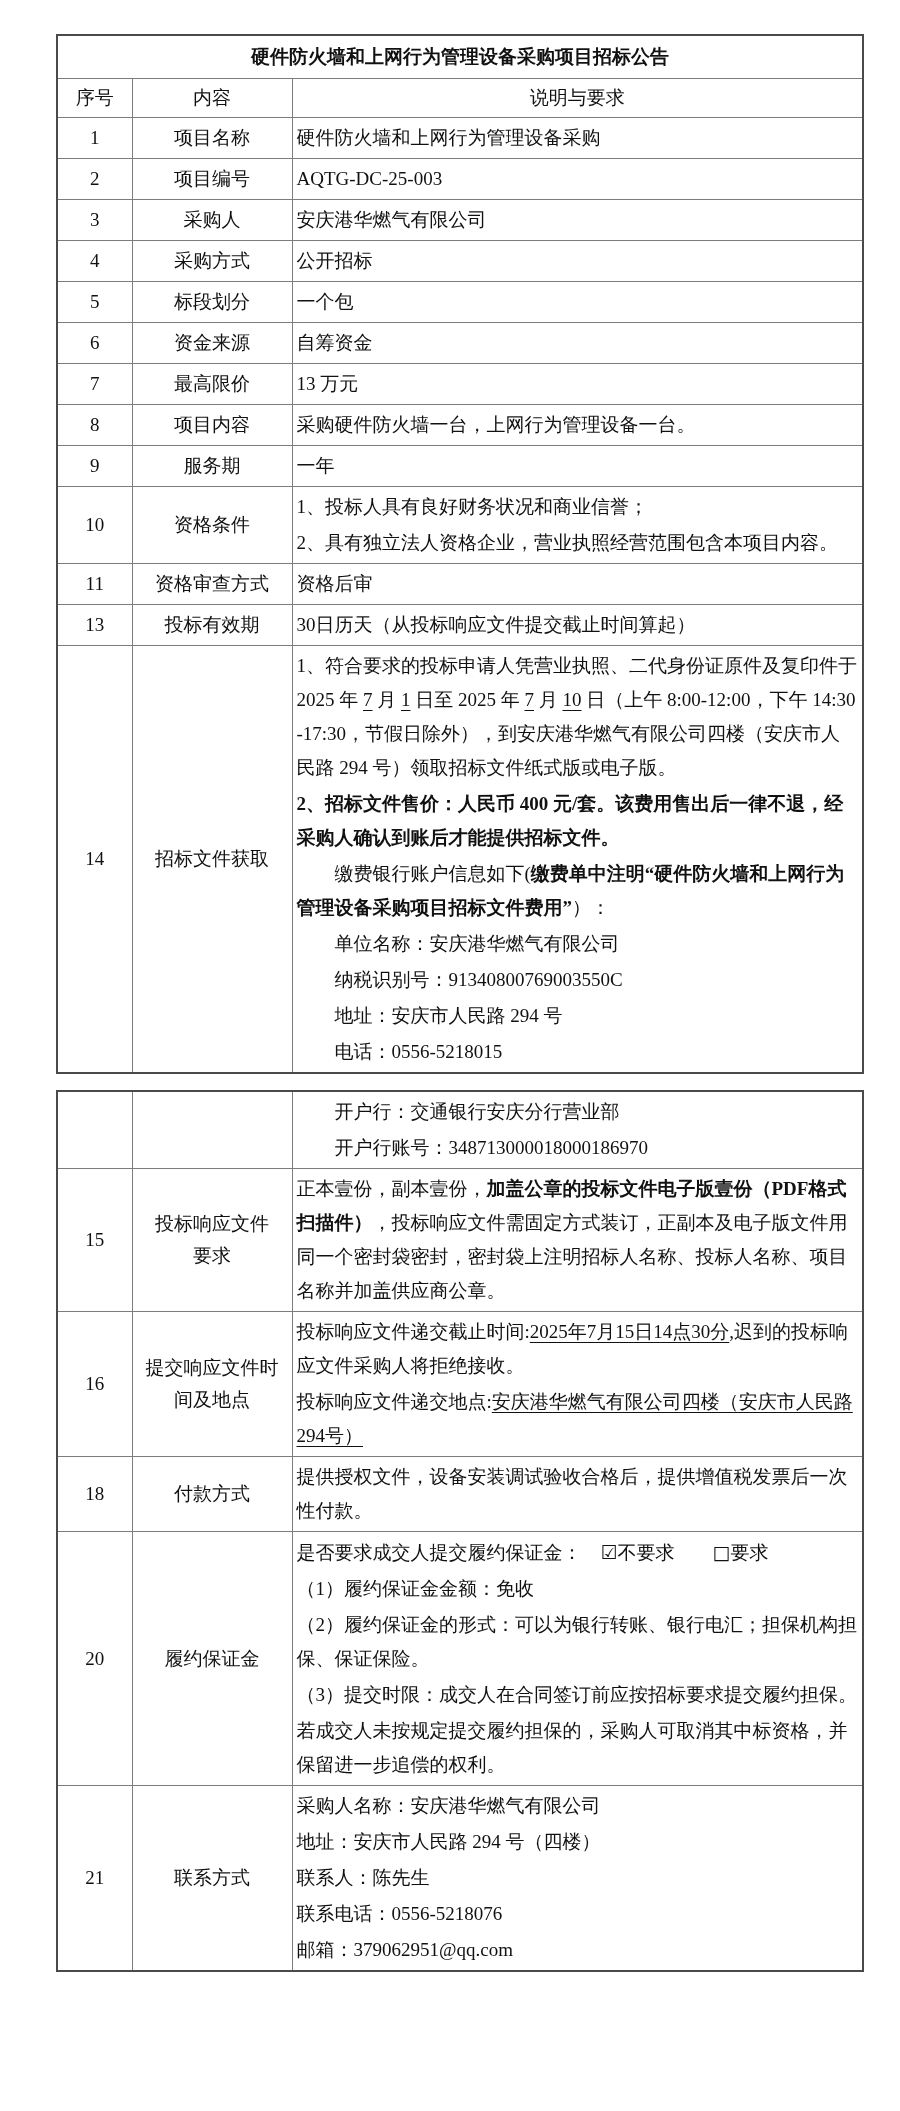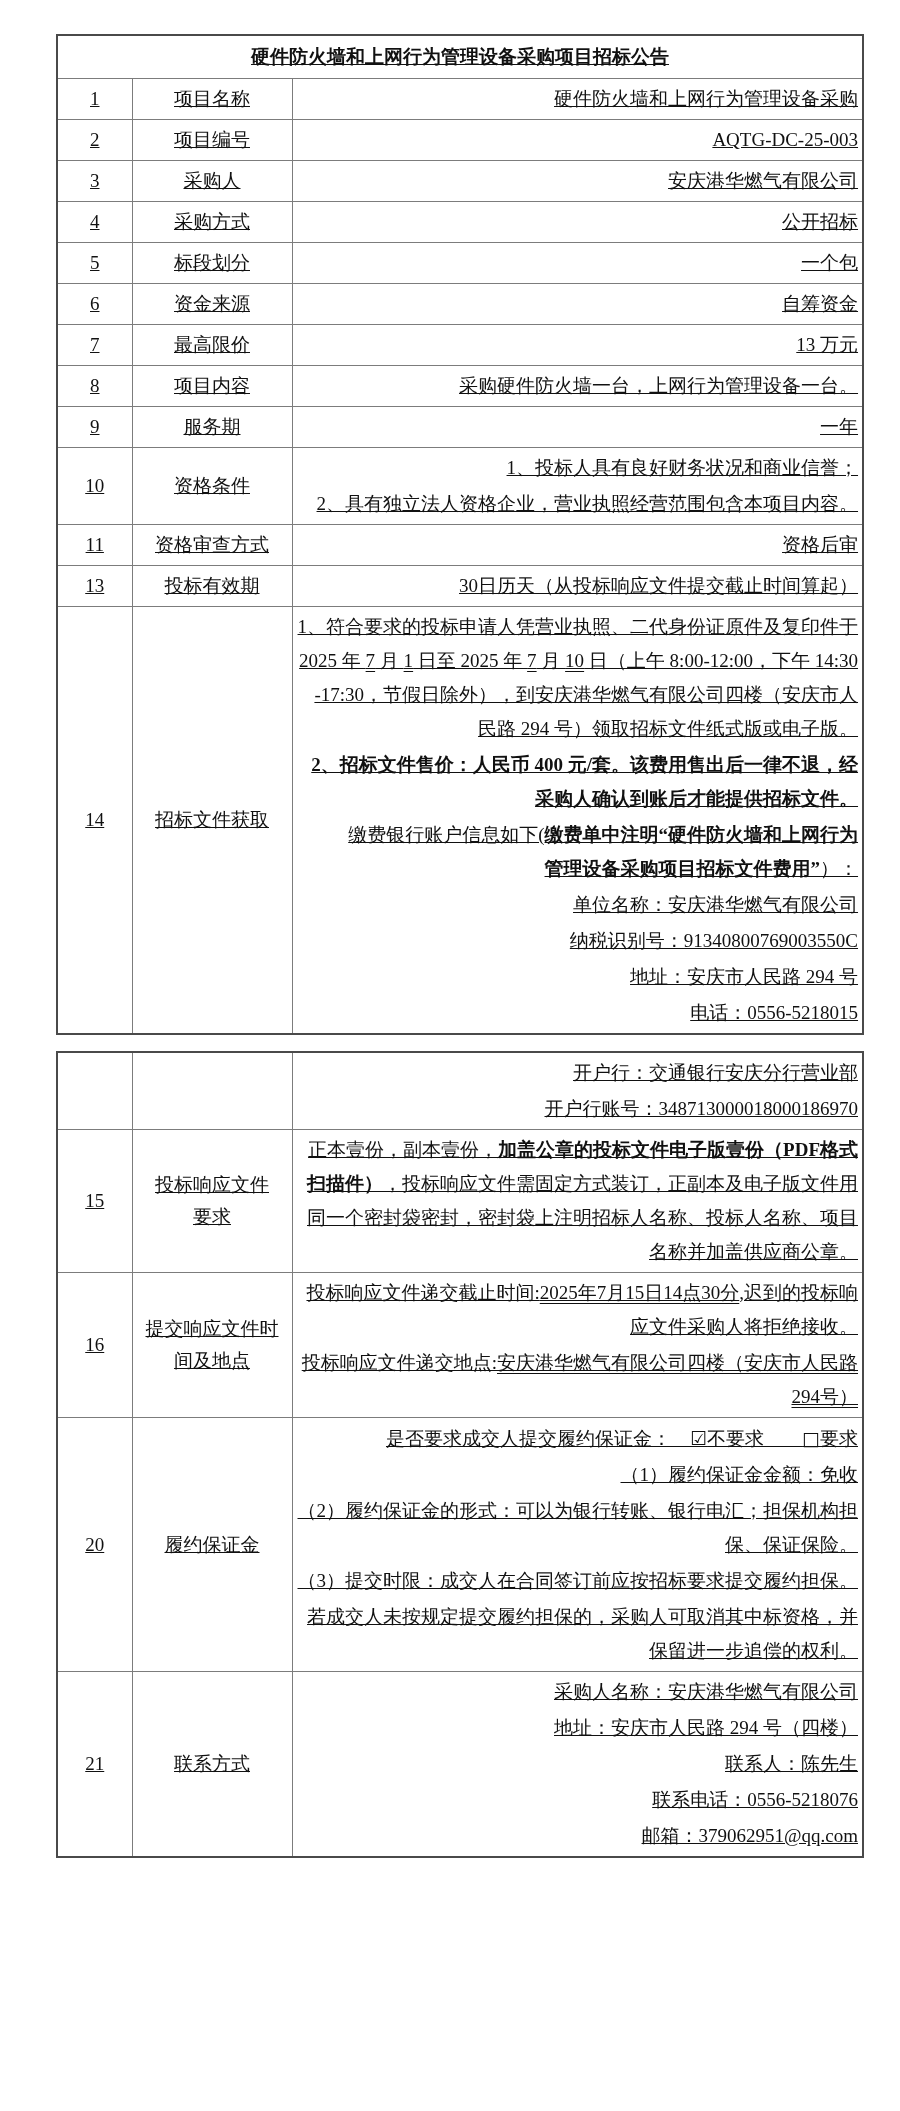--- a/index.html
+++ b/index.html
@@ -1,26 +1,26 @@
 <!DOCTYPE html>
 <html><head>
 <meta charset="utf-8">
 <style>
   html,body{margin:0;padding:0;background:#ffffff;}
   body{width:900px;font-family:"Liberation Serif","DejaVu Serif",serif;color:#111;}
   .doc{padding:34px 38px 28px 56px;}
-  table.t{border-collapse:collapse;width:806px;table-layout:fixed;text-decoration:underline;}
+  table.t{border-collapse:collapse;width:806px;table-layout:fixed;}
   table.t{border:2px solid #4a4a4a;}
   table.t td{border:1px solid #7c7c7c;vertical-align:middle;font-size:19px;padding:1px 4px;word-break:break-all;}
   col.w1{width:75px;} col.w2{width:160px;} col.w3{width:571px;}
   td.title{font-weight:bold;text-align:center;height:40px;}
   td.hc{text-align:center;height:36px;}
   td.c-no{text-align:center;}
   td.c-label{text-align:center;white-space:pre-line;line-height:32px;}
-  td.c-desc{padding:3px 9px;text-align:right;}
+  td.c-desc{padding:3px 9px;text-align:left;}
   .para{line-height:34px;margin:2px 0;}
   .ind{text-indent:2em;}
   .b{font-weight:bold;}
   .u{text-decoration:underline;text-underline-offset:4px;}
   .cb{font-family:"DejaVu Sans",sans-serif;font-size:19px;}
   table.t2{margin-top:16px;}
 </style>
 </head>
 <body>
 
@@ -29,20 +29,25 @@
   <table class="t t1">
     <colgroup>
         <col class="w1">
         <col class="w2">
         <col class="w3">
       </colgroup>
     <thead>
       <tr>
         <td class="title" colspan="3">硬件防火墙和上网行为管理设备采购项目招标公告</td>
       </tr>
+      <tr>
+        <td class="hc">序号</td>
+        <td class="hc">内容</td>
+        <td class="hc">说明与要求</td>
+      </tr>
     </thead>
     <tbody id="tb1">
         <tr>
           <td class="c-no">1</td>
           <td class="c-label">项目名称</td>
           <td class="c-desc">
             <div class="para"><span>硬件防火墙和上网行为管理设备采购</span></div>
           </td>
         </tr>
         <tr>
@@ -165,20 +170,27 @@
         <tr>
           <td class="c-no">16</td>
           <td class="c-label">提交响应文件时
 间及地点</td>
           <td class="c-desc">
             <div class="para"><span>投标响应文件递交截止时间:</span><span class="u">2025年7月15日14点30分</span><span>,迟到的投标响应文件采购人将拒绝接收。</span></div>
             <div class="para"><span>投标响应文件递交地点:</span><span class="u">安庆港华燃气有限公司四楼（安庆市人民路294号）</span></div>
           </td>
         </tr>
         <tr>
+          <td class="c-no">18</td>
+          <td class="c-label">付款方式</td>
+          <td class="c-desc">
+            <div class="para"><span>提供授权文件，设备安装调试验收合格后，提供增值税发票后一次性付款。</span></div>
+          </td>
+        </tr>
+        <tr>
           <td class="c-no">20</td>
           <td class="c-label">履约保证金</td>
           <td class="c-desc">
             <div class="para"><span>是否要求成交人提交履约保证金：　</span><span class="cb">☑</span><span>不要求　　</span><span class="cb">□</span><span>要求</span></div>
             <div class="para"><span>（1）履约保证金金额：免收</span></div>
             <div class="para"><span>（2）履约保证金的形式：可以为银行转账、银行电汇；担保机构担保、保证保险。</span></div>
             <div class="para"><span>（3）提交时限：成交人在合同签订前应按招标要求提交履约担保。</span></div>
             <div class="para"><span>若成交人未按规定提交履约担保的，采购人可取消其中标资格，并保留进一步追偿的权利。</span></div>
           </td>
         </tr>

